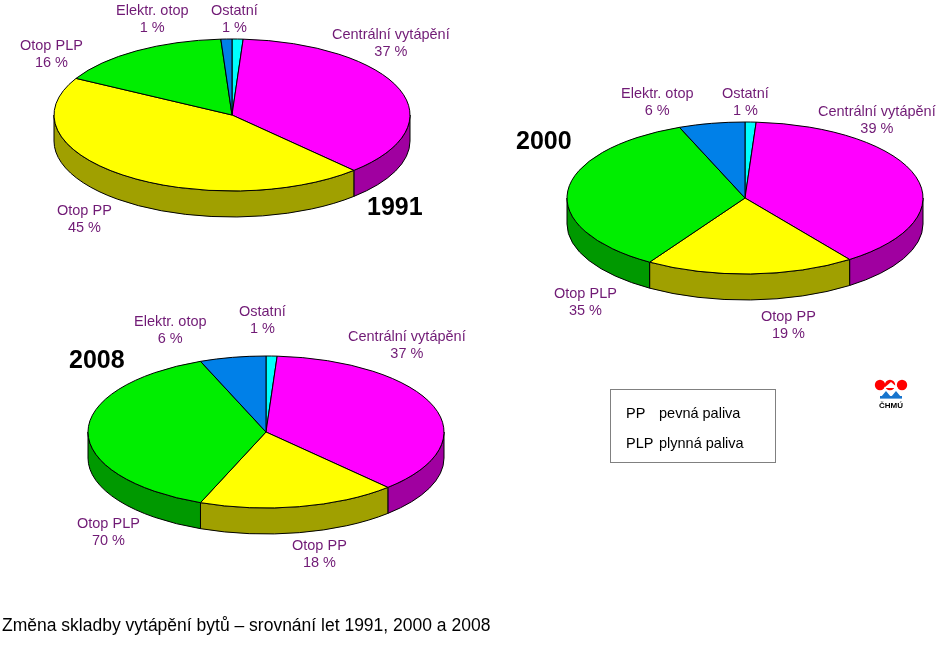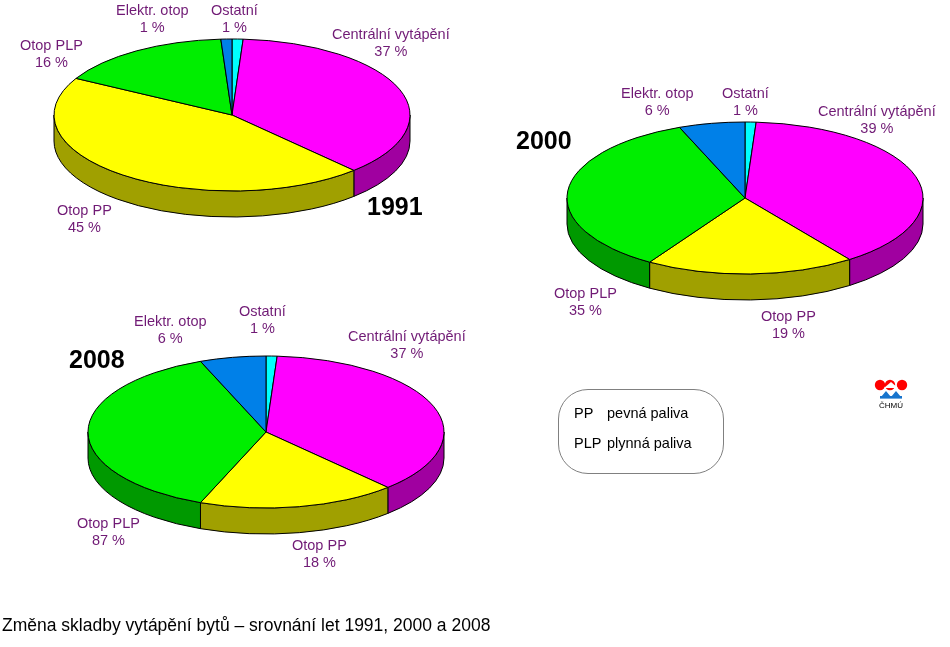--- a/index.html
+++ b/index.html
@@ -24,21 +24,21 @@
   .legend-box{
     position:absolute;border:1.5px solid #808080;background:#ffffff;
     box-sizing:border-box;
   }
   .legend-row{
     position:absolute;font-size:14.5px;white-space:nowrap;color:#000;
   }
   .legend-row .abbr{display:inline-block;}
   .logo{position:absolute;}
   .logo-text{
-    position:absolute;font-size:8px;font-weight:normal;color:#000;
+    position:absolute;font-size:8px;font-weight:bold;color:#000;
     white-space:nowrap;text-align:center;width:100%;left:0;
   }
   .caption{
     position:absolute;font-size:17.5px;color:#000;white-space:nowrap;
   }
 </style>
 </head>
 <body>
 
 <div class="stage" id="stage">
@@ -137,29 +137,29 @@
       <div class="lbl" style="left: 348px; top: 328px;">
         <span class="l1">Centrální vytápění</span>
         <span class="l2">37 %</span>
       </div>
       <div class="lbl" style="left: 292px; top: 537px;">
         <span class="l1">Otop PP</span>
         <span class="l2">18 %</span>
       </div>
       <div class="lbl" style="left: 77px; top: 515px;">
         <span class="l1">Otop PLP</span>
-        <span class="l2">87 %</span>
+        <span class="l2">70 %</span>
       </div>
       <div class="lbl" style="left: 134px; top: 313px;">
         <span class="l1">Elektr. otop</span>
         <span class="l2">6 %</span>
       </div>
       <div class="year" style="left: 31px; top: 345px; margin-left: 38px;">2008</div>
     </div>
-    <div class="legend-box" style="left: 558px; top: 389px; width: 166px; height: 85px; border-radius: 30px;">
+    <div class="legend-box" style="left: 610px; top: 389px; width: 166px; height: 74px;">
       <div class="legend-row" style="left: 15px; top: 15px;"><span class="abbr" style="width: 33px;">PP</span><span>pevná paliva</span></div>
       <div class="legend-row" style="left: 15px; top: 45px;"><span class="abbr" style="width: 33px;">PLP</span><span>plynná paliva</span></div>
     </div>
     <div class="logo" style="left: 869px; top: 378px; width: 44px; height: 34px;"><svg width="44" height="24" viewBox="0 0 44 24">
         <circle cx="11" cy="7" r="5.2" fill="#FF0000"></circle>
         <circle cx="21" cy="7" r="5.2" fill="#FF0000"></circle>
         <circle cx="33" cy="7" r="5.2" fill="#FF0000"></circle>
         <path d="M 15 10 L 22 4 L 29 10 Z" fill="#ffffff"></path>
         <path d="M 12 19 L 17 13 L 22 19 L 27 13 L 32 19 Z" fill="#1874CD"></path>
         <rect x="11" y="18" width="22" height="2.6" fill="#1874CD"></rect>

